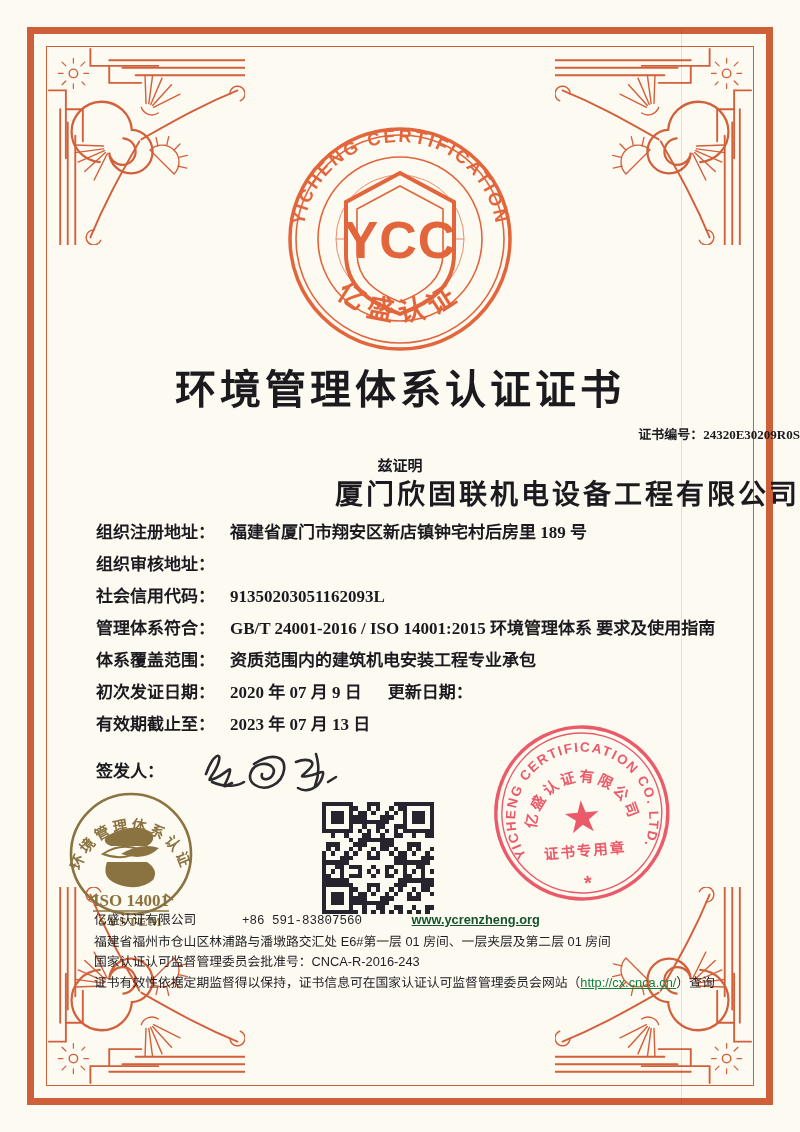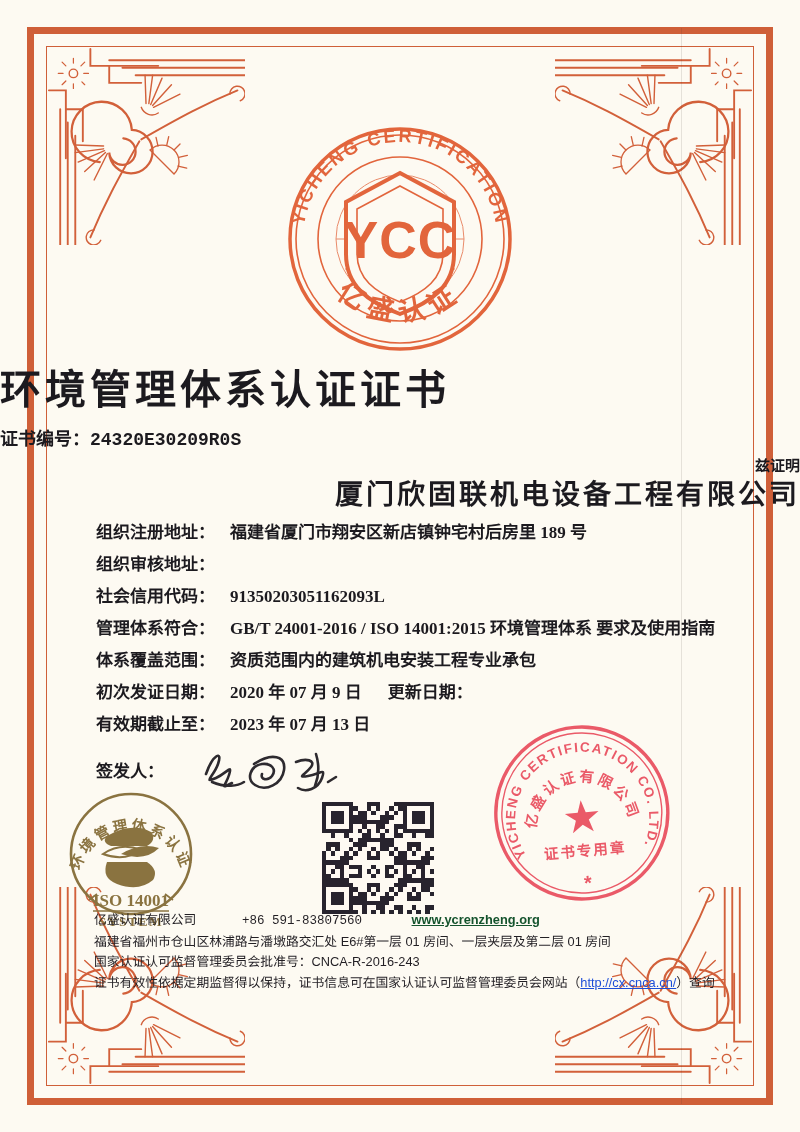--- a/index.html
+++ b/index.html
@@ -8,44 +8,44 @@
   .frame-outer{position:absolute;left:27px;top:27px;right:27px;bottom:27px;border:7px solid #cf5f38;}
   .frame-inner{position:absolute;left:46px;top:46px;right:46px;bottom:46px;border:1.5px solid #cf5f38;}
   .corner{position:absolute;width:198px;height:198px;color:#d2603a;}
   .corner.tl{left:47px;top:47px;}
   .corner.tr{right:47px;top:47px;transform:scaleX(-1);}
   .corner.bl{left:47px;bottom:47px;transform:scaleY(-1);}
   .corner.br{right:47px;bottom:47px;transform:scale(-1,-1);}
   .crease{position:absolute;left:681px;top:28px;bottom:28px;width:1px;background:rgba(60,50,45,.12);}
 
   .seal-logo{position:absolute;left:287px;top:126px;width:226px;height:226px;}
-  .title{position:absolute;left:0;top:356px;width:100%;text-align:left;font-size:41px;font-weight:800;letter-spacing:4px;}
-  .cert-no{position:absolute;left:0;top:424px;width:100%;text-align:left;font-size:18px;font-weight:700;font-family:Liberation Mono, monospace;}
-  .certify{position:absolute;left:0;top:454px;width:100%;text-align:right;font-size:15px;font-weight:700;}
+  .title{position:absolute;left:0;top:356px;width:100%;text-align:center;font-size:41px;font-weight:800;letter-spacing:4px;}
+  .cert-no{position:absolute;left:0;top:424px;width:100%;text-align:right;font-size:13px;font-weight:700;font-family:Liberation Serif, serif;}
+  .certify{position:absolute;left:0;top:454px;width:100%;text-align:center;font-size:15px;font-weight:700;}
   .company{position:absolute;left:0;top:472px;width:100%;text-align:right;font-size:28px;font-weight:800;letter-spacing:3px;}
 
   .fields{position:absolute;left:96px;top:522px;width:625px;font-size:17px;}
   .row{display:flex;margin-bottom:11px;line-height:21px;white-space:nowrap;}
   .lbl{width:134px;font-weight:700;flex:0 0 auto;}
   .val{font-weight:700;font-family:"Liberation Serif","DejaVu Serif",serif;}
   .lbl2{font-weight:700;margin-left:26px;}
 
   .signer{position:absolute;left:96px;top:757px;font-size:17px;font-weight:700;}
   .signature{position:absolute;left:192px;top:738px;width:158px;height:62px;}
 
   .iso-badge{position:absolute;left:55px;top:784px;width:152px;height:152px;}
   .qr{position:absolute;left:322px;top:802px;width:112px;height:112px;}
   .stamp{position:absolute;left:490px;top:720px;width:184px;height:190px;transform:rotate(-5deg);opacity:.92;}
 
   .footer{position:absolute;left:94px;top:910px;width:640px;font-size:12.8px;line-height:20.5px;color:#221f24;}
   .footer .l1 span{display:inline-block;}
   .f-company{margin-right:42px;}
   .f-phone{margin-right:46px;font-family:"Liberation Mono","DejaVu Sans Mono",monospace;font-size:12.5px;text-align:right;}
   .f-site{text-decoration:underline;font-weight:700;color:#14532d;}
-  .f-link{text-decoration:underline;color:#1d4ed8;}
+  .f-link{text-decoration:underline;color:#15803d;}
 </style>
 </head>
 <body>
 
 <div class="page">
 
   <svg width="0" height="0" style="position:absolute">
     <symbol id="corn" viewBox="0 0 210 210">
       <g stroke="currentColor" fill="none" stroke-width="2" stroke-linecap="round">
         <path d="M66 14 H210 M80 22 H210 M94 30 H210"></path>

